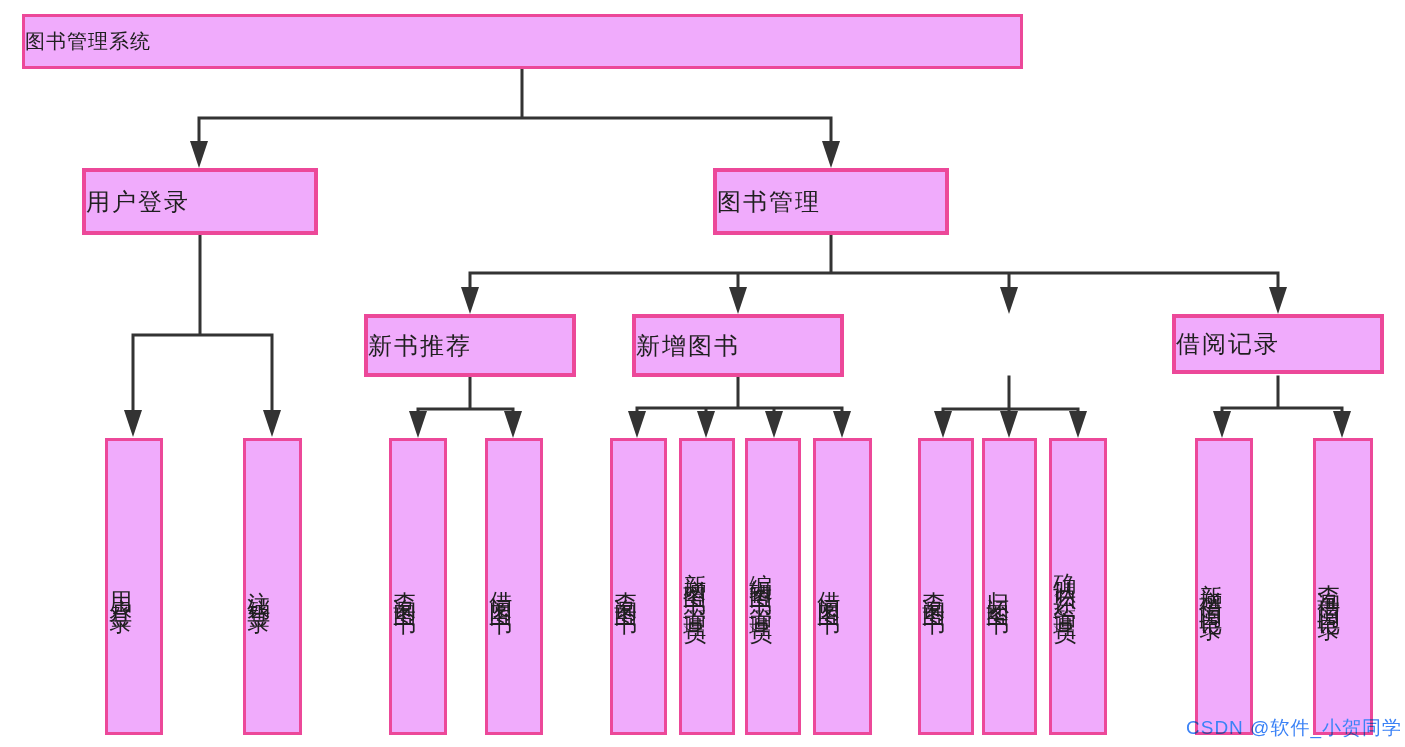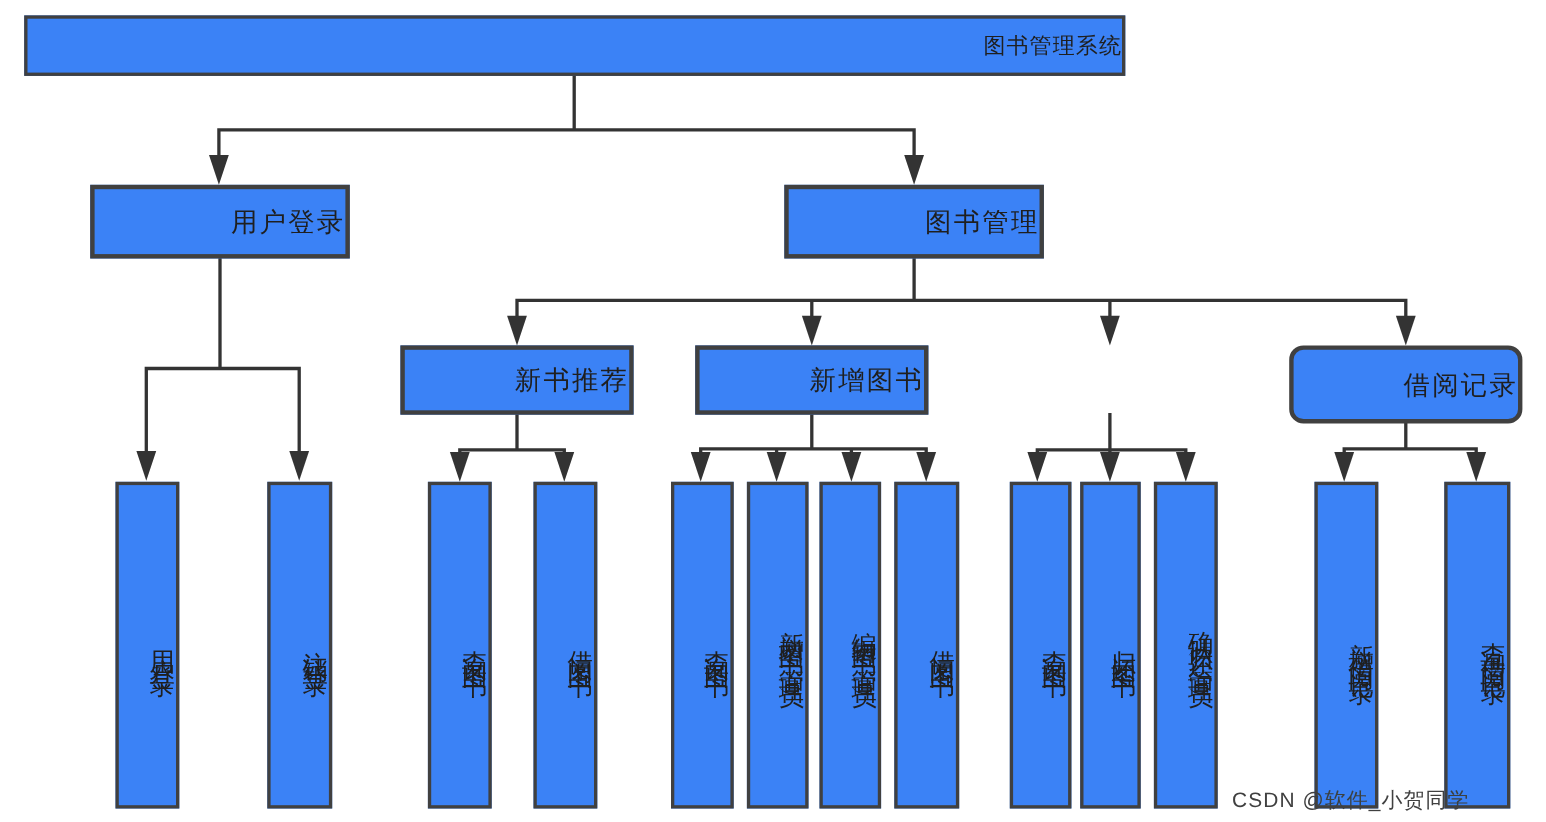--- a/index.html
+++ b/index.html
@@ -5,37 +5,37 @@
   * { margin:0; padding:0; box-sizing:border-box; }
   html,body { background:#ffffff; }
   body {
     width:1405px; height:747px;
     position:relative; overflow:hidden;
     font-family:"Liberation Sans","DejaVu Sans",sans-serif;
   }
   .stage { position:absolute; left:0; top:0; width:1405px; height:747px; }
   svg.connectors { position:absolute; left:0; top:0; z-index:0; }
   .box {
-    position:absolute; background:#3b82f6;
-    border:3px solid #404040;
-    display:flex; align-items:center; justify-content:flex-end;
+    position:absolute; background:#f0abfc;
+    border:3px solid #ec4899;
+    display:flex; align-items:center; justify-content:flex-start;
     z-index:1; color:#1f1f1f;
   }
   .hdr { border-width:4px; }
   .root-box  { font-size:20px; letter-spacing:1px; }
   .hdr-label { font-size:24px; letter-spacing:2px; color:#1f1f1f; }
   .vbox { border-width:3px; }
   .vlabel {
     writing-mode:vertical-rl; text-orientation:mixed;
     font-size:23px; letter-spacing:7px; line-height:1.1;
     color:#1f1f1f;
   }
   .watermark {
-    position:absolute; left:1120px; top:715px; z-index:2;
-    font-size:19px; letter-spacing:1px; color:#404040;
+    position:absolute; left:1186px; top:715px; z-index:2;
+    font-size:19px; letter-spacing:1px; color:#3b82f6;
     mix-blend-mode:darken; white-space:nowrap;
   }
 </style>
 </head>
 <body>
 
 <div class="stage">
 
   <svg class="connectors" width="1405" height="747" viewBox="0 0 1405 747" aria-hidden="true">
     <g stroke="#333333" stroke-width="3" fill="none" stroke-linecap="square">
@@ -81,21 +81,21 @@
   <div class="box hdr" style="left:713px; top:168px; width:236px; height:67px;">
     <span class="hdr-label">图书管理</span>
   </div>
 
   <div class="box hdr" style="left:364px; top:314px; width:212px; height:63px;">
     <span class="hdr-label">新书推荐</span>
   </div>
   <div class="box hdr" style="left:632px; top:314px; width:212px; height:63px;">
     <span class="hdr-label">新增图书</span>
   </div>
-  <div class="box hdr" style="left:1172px; top:314px; width:212px; height:71px;border-radius:13px;">
+  <div class="box hdr" style="left:1172px; top:314px; width:212px; height:60px;">
     <span class="hdr-label">借阅记录</span>
   </div>
 
   <div class="box vbox" style="left:105px; top:438px; width:58px; height:297px;">
     <span class="vlabel">用户登录</span>
   </div>
   <div class="box vbox" style="left:243px; top:438px; width:59px; height:297px;">
     <span class="vlabel">注销登录</span>
   </div>
 

